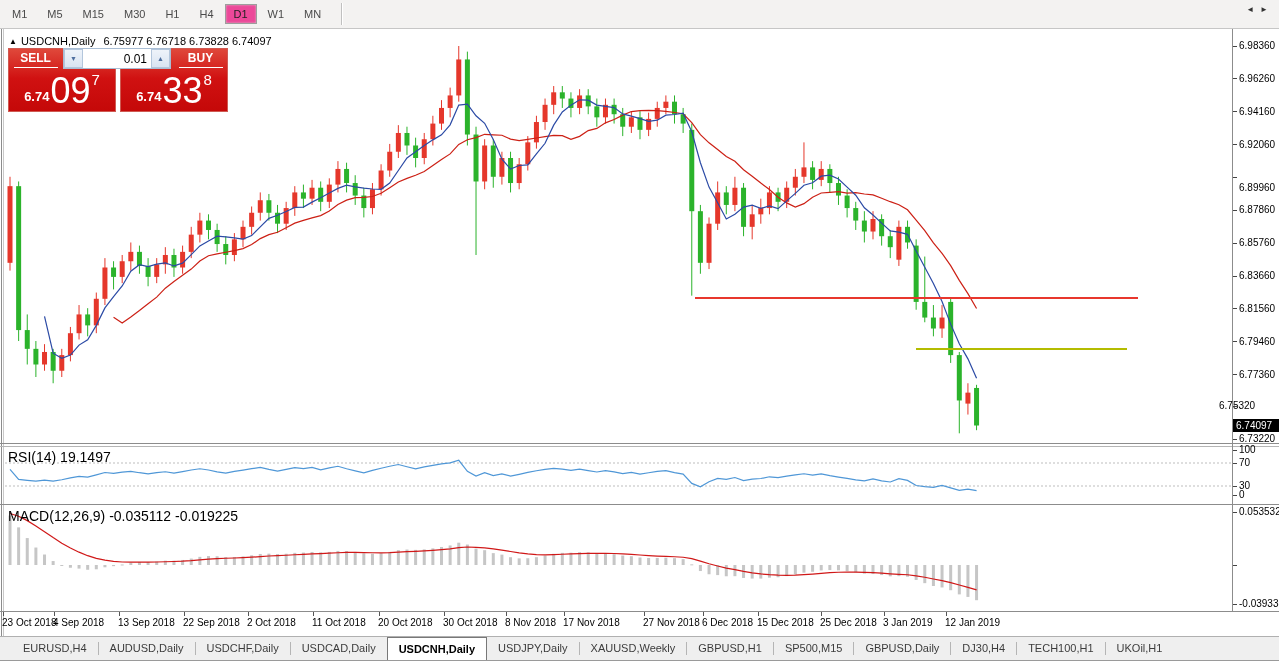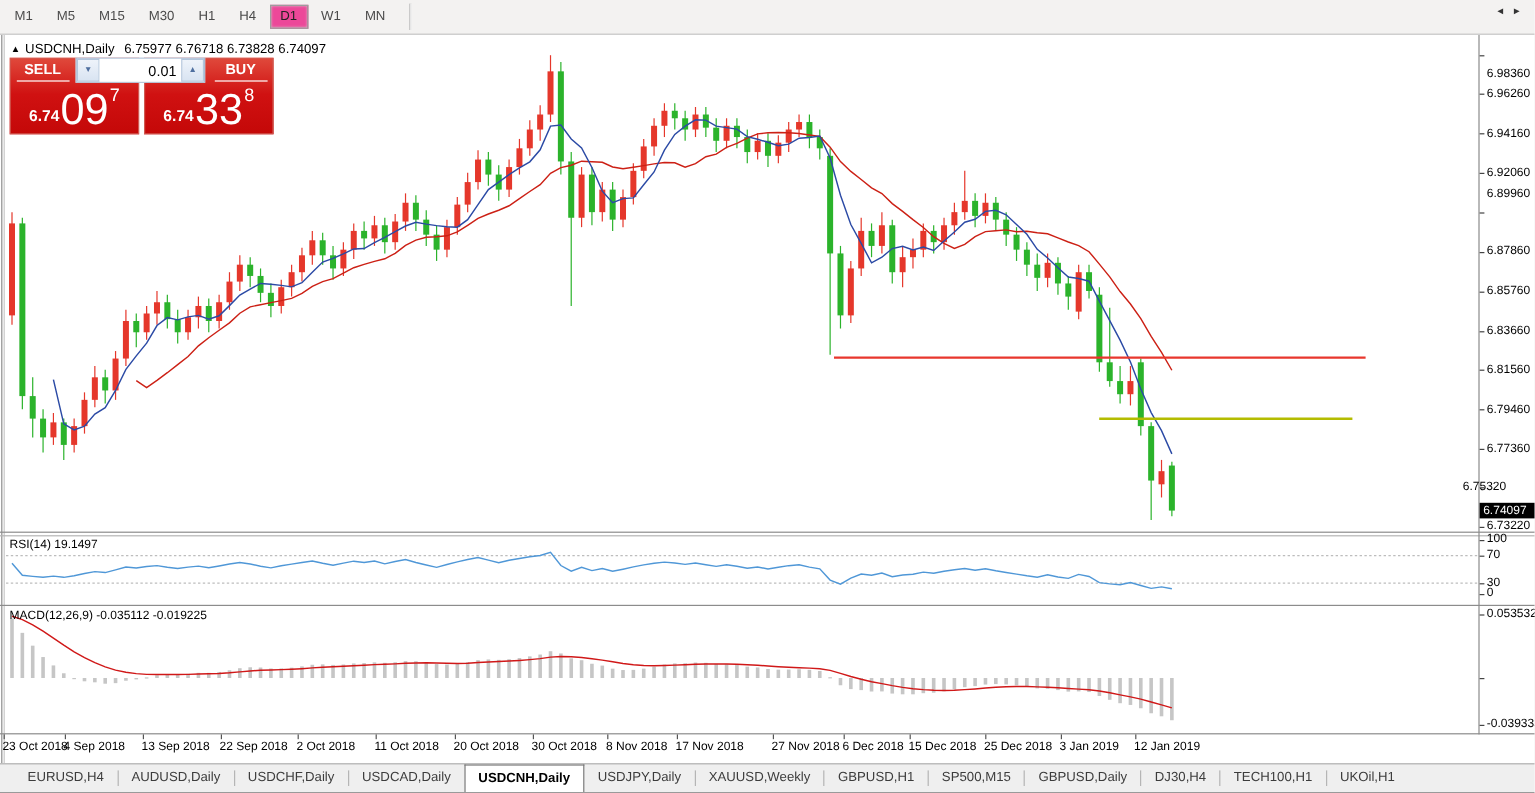--- a/index.html
+++ b/index.html
@@ -43,21 +43,21 @@
   .tp-price .big{font-size:36px;line-height:36px;}
   .tp-price .sup{font-size:15px;align-self:flex-start;margin-top:2px;margin-left:1px;}
 
   
   .ax-label{position:absolute;font-size:10px;color:#000;white-space:nowrap;z-index:4;}
   .ax-dash{position:absolute;width:4px;height:1px;background:#444;z-index:4;}
   .date-tick{position:absolute;width:1px;height:4px;background:#555;top:612px;z-index:4;}
   .current-price{position:absolute;left:1233px;width:46px;height:13px;background:#000;color:#fff;
                  font-size:10px;text-align:left;padding-left:3px;box-sizing:border-box;line-height:13px;z-index:5;}
 
-  .panel-header{position:absolute;left:8px;font-size:10px;color:#000;z-index:6;white-space:nowrap;}
+  .panel-header{position:absolute;left:8px;font-size:14px;color:#000;z-index:6;white-space:nowrap;}
 
   
   .tabbar{position:absolute;left:0;top:636px;width:1279px;height:24px;background:#efefef;
           border-top:1px solid #b0b0b0;display:flex;align-items:stretch;padding-left:12px;box-sizing:border-box;z-index:8;}
   .tab{font-size:11px;color:#3c3c3c;padding:5px 11px 0 11px;cursor:default;white-space:nowrap;}
   .tab.active{background:#ffffff;border:1px solid #787878;border-bottom:none;font-weight:bold;color:#000;}
   .tab-sep{width:1px;height:13px;background:#b5b5b5;align-self:center;}
   .tab-arrows{position:absolute;right:5px;top:5px;font-size:8px;color:#333;letter-spacing:6px;z-index:9;}
 
   svg.overlay{position:absolute;left:0;top:0;z-index:2;pointer-events:none;}
@@ -480,29 +480,29 @@
 
   <div class="vline" style="left:1232px;top:29px;height:583px;"></div>
 
   <div class="panel-header" style="top:449px;">RSI(14) 19.1497</div>
   <div class="panel-header" style="top:508px;">MACD(12,26,9) -0.035112 -0.019225</div>
 
   <div class="current-price" id="current-price" style="top: 419px;">6.74097</div>
 
   <div id="axis-holder">
       <div class="ax-dash" style="left:1233px;top:45.5px;"></div>
-      <div class="ax-label" style="left:1239px;top:56px;">6.98360</div>
+      <div class="ax-label" style="left:1239px;top:40.0px;">6.98360</div>
       <div class="ax-dash" style="left:1233px;top:78.4px;"></div>
       <div class="ax-label" style="left:1239px;top:72.9px;">6.96260</div>
       <div class="ax-dash" style="left:1233px;top:111.2px;"></div>
       <div class="ax-label" style="left:1239px;top:105.7px;">6.94160</div>
       <div class="ax-dash" style="left:1233px;top:144.1px;"></div>
       <div class="ax-label" style="left:1239px;top:138.6px;">6.92060</div>
       <div class="ax-dash" style="left:1233px;top:176.9px;"></div>
-      <div class="ax-label" style="left:1239px;top:156px;">6.89960</div>
+      <div class="ax-label" style="left:1239px;top:182px;">6.89960</div>
       <div class="ax-dash" style="left:1233px;top:209.8px;"></div>
       <div class="ax-label" style="left:1239px;top:204.3px;">6.87860</div>
       <div class="ax-dash" style="left:1233px;top:242.6px;"></div>
       <div class="ax-label" style="left:1239px;top:237.1px;">6.85760</div>
       <div class="ax-dash" style="left:1233px;top:275.5px;"></div>
       <div class="ax-label" style="left:1239px;top:270.0px;">6.83660</div>
       <div class="ax-dash" style="left:1233px;top:308.3px;"></div>
       <div class="ax-label" style="left:1239px;top:302.8px;">6.81560</div>
       <div class="ax-dash" style="left:1233px;top:341.2px;"></div>
       <div class="ax-label" style="left:1239px;top:335.7px;">6.79460</div>

